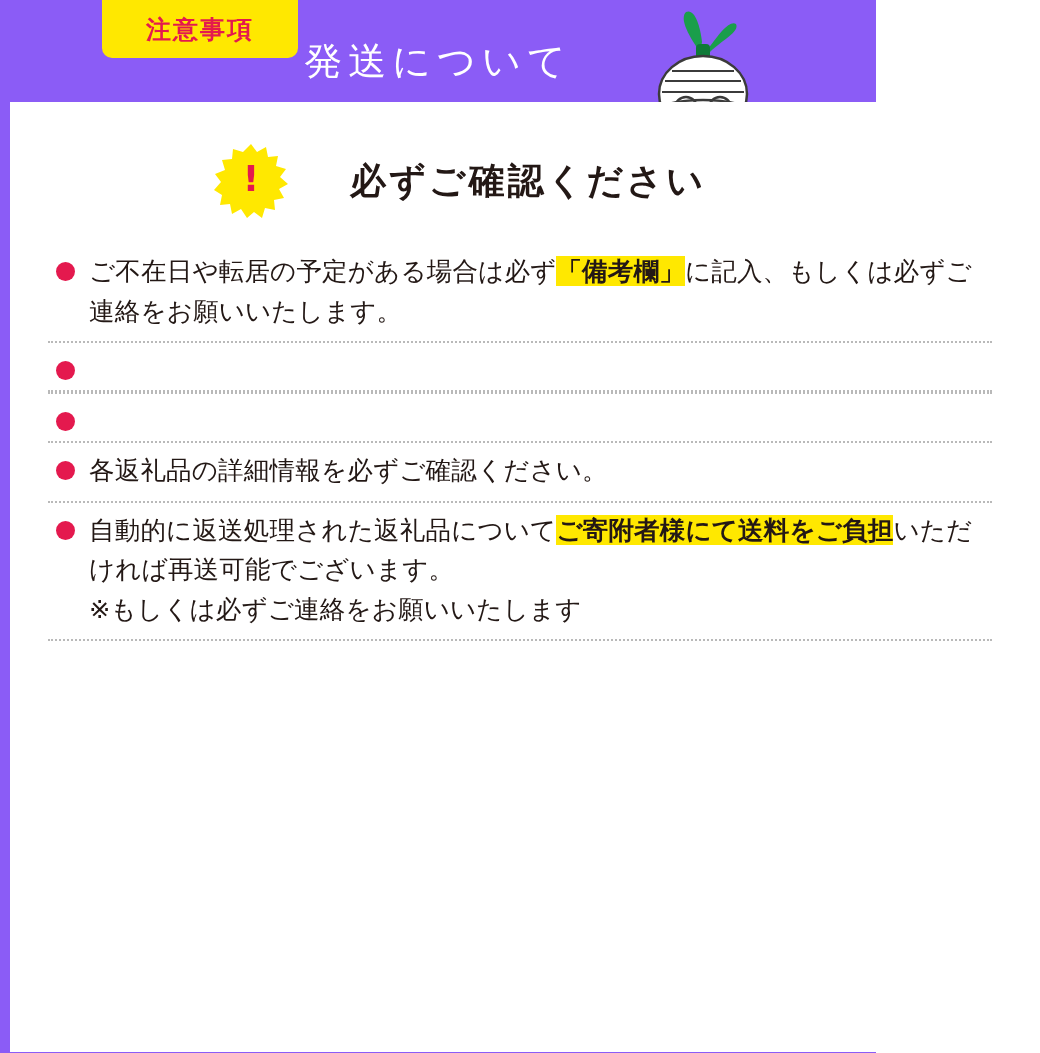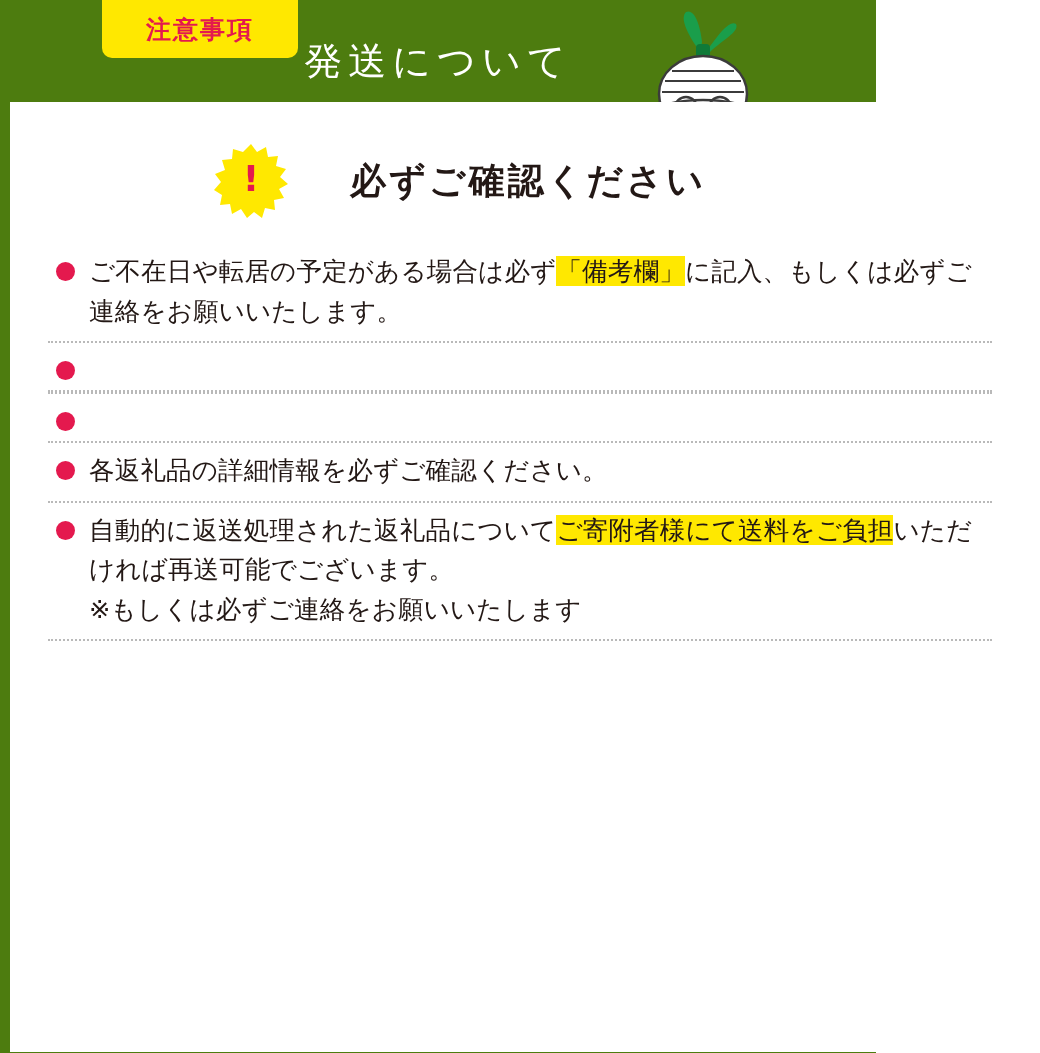--- a/index.html
+++ b/index.html
@@ -9,21 +9,21 @@
     height: 1053px;
     font-family: "DejaVu Sans", "Liberation Sans", sans-serif;
     background: #ffffff;
     overflow: hidden;
   }
 
   .notice-card {
     position: relative;
     width: 876px;
     height: 1053px;
-    background: #4d7c0f;
+    background: #8b5cf6;
     padding: 10px 10px 10px 10px;
   }
 
   
   .header-band {
     position: relative;
     height: 92px;
     width: 100%;
   }
 
@@ -138,21 +138,21 @@
   }
 
   .divider {
     height: 0;
     border-bottom: 2px dotted #b9b9b9;
     margin: 0 4px;
   }
 
   .hl {
     background: #ffe800;
-    font-weight: normal;
+    font-weight: bold;
   }
 </style>
 </head>
 <body>
 
 <div class="notice-card">
 
   <div class="header-band">
     <div class="badge">
       <span class="badge-text">注意事項</span>

